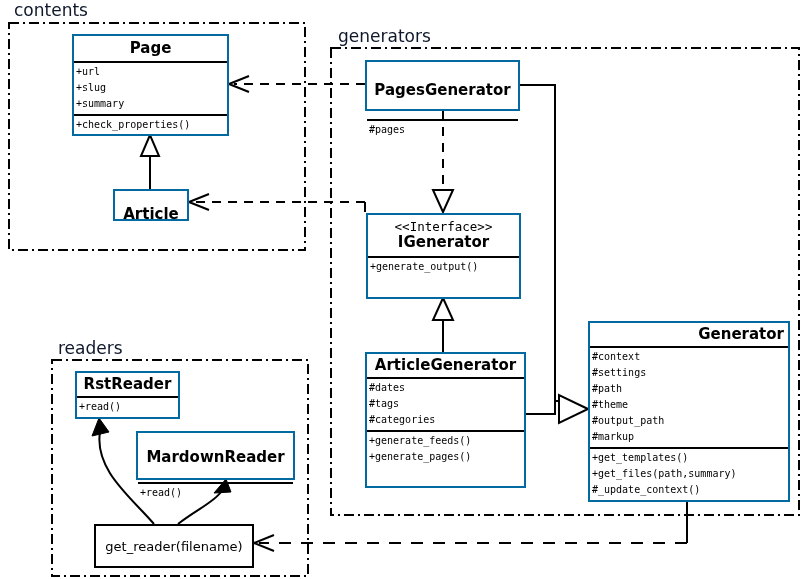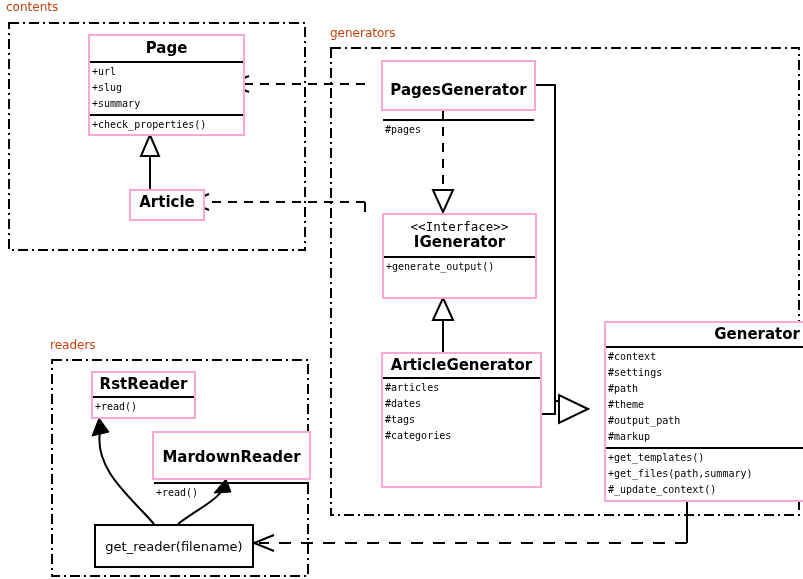--- a/index.html
+++ b/index.html
@@ -19,23 +19,22 @@
   }
   #diagram-svg {
     position: absolute;
     left: 0;
     top: 0;
   }
   
   .umlbox {
     position: absolute;
     box-sizing: border-box;
-    border: 2px solid #f9a8d4;
-    background: #ffffff;
-    margin-left: 16px;
+    border: 2px solid #0369a1;
+    background: #ffffff;
   }
   .umlbox .title {
     font-family: "DejaVu Sans", sans-serif;
     font-weight: bold;
     font-size: 15px;
     text-align: center;
     padding: 4px 4px 4px 4px;
     color: #000;
     line-height: 1.15;
   }
@@ -67,24 +66,25 @@
     align-items: center;
     justify-content: center;
     font-family: "DejaVu Sans", sans-serif;
     font-size: 13px;
     color: #000;
   }
   
   .pkg-label {
     position: absolute;
     font-family: "DejaVu Sans", sans-serif;
-    font-size: 12px;
-    color: #c2410c;
+    font-size: 17px;
+    color: #0f172a;
     background: transparent;
     white-space: nowrap;
+    margin-left: 8px;
   }
 </style>
 </head>
 <body>
 
 <div id="canvas">
 
   <svg id="diagram-svg" width="803" height="579">
 
     <rect x="9" y="23" width="296" height="227" fill="none" stroke="#000" stroke-width="2" stroke-dasharray="10,4,2,4"></rect>
@@ -138,21 +138,21 @@
       <div class="member">+url</div>
       <div class="member">+slug</div>
       <div class="member">+summary</div>
     </div>
     <div class="compartment">
       <div class="member">+check_properties()</div>
     </div>
   </div>
 
   <div class="umlbox" style="left:113px; top:189px; width:76px; height:32px;">
-    <div class="title" style="padding:3px 4px;">Article</div>
+    <div class="title" style="padding:15px 4px;">Article</div>
   </div>
 
   <div class="umlbox" style="left:365px; top:60px; width:155px; height:51px;">
     <div class="title" style="padding:20px 4px;">PagesGenerator</div>
     <div class="compartment">
       <div class="member">#pages</div>
     </div>
   </div>
 
   <div class="umlbox" style="left:366px; top:213px; width:155px; height:86px;">
@@ -161,24 +161,27 @@
       <span>IGenerator</span>
     </div>
     <div class="compartment">
       <div class="member">+generate_output()</div>
     </div>
   </div>
 
   <div class="umlbox" style="left:365px; top:352px; width:161px; height:136px;">
     <div class="title" style="padding:3px 4px;">ArticleGenerator</div>
     <div class="compartment">
-      <div class="member">#articles</div>
       <div class="member">#dates</div>
       <div class="member">#tags</div>
       <div class="member">#categories</div>
+    </div>
+    <div class="compartment">
+      <div class="member">+generate_feeds()</div>
+      <div class="member">+generate_pages()</div>
     </div>
   </div>
 
   <div class="umlbox" style="left:588px; top:321px; width:202px; height:181px;">
     <div class="title" style="padding:3px 4px;text-align:right;">Generator</div>
     <div class="compartment">
       <div class="member">#context</div>
       <div class="member">#settings</div>
       <div class="member">#path</div>
       <div class="member">#theme</div>

